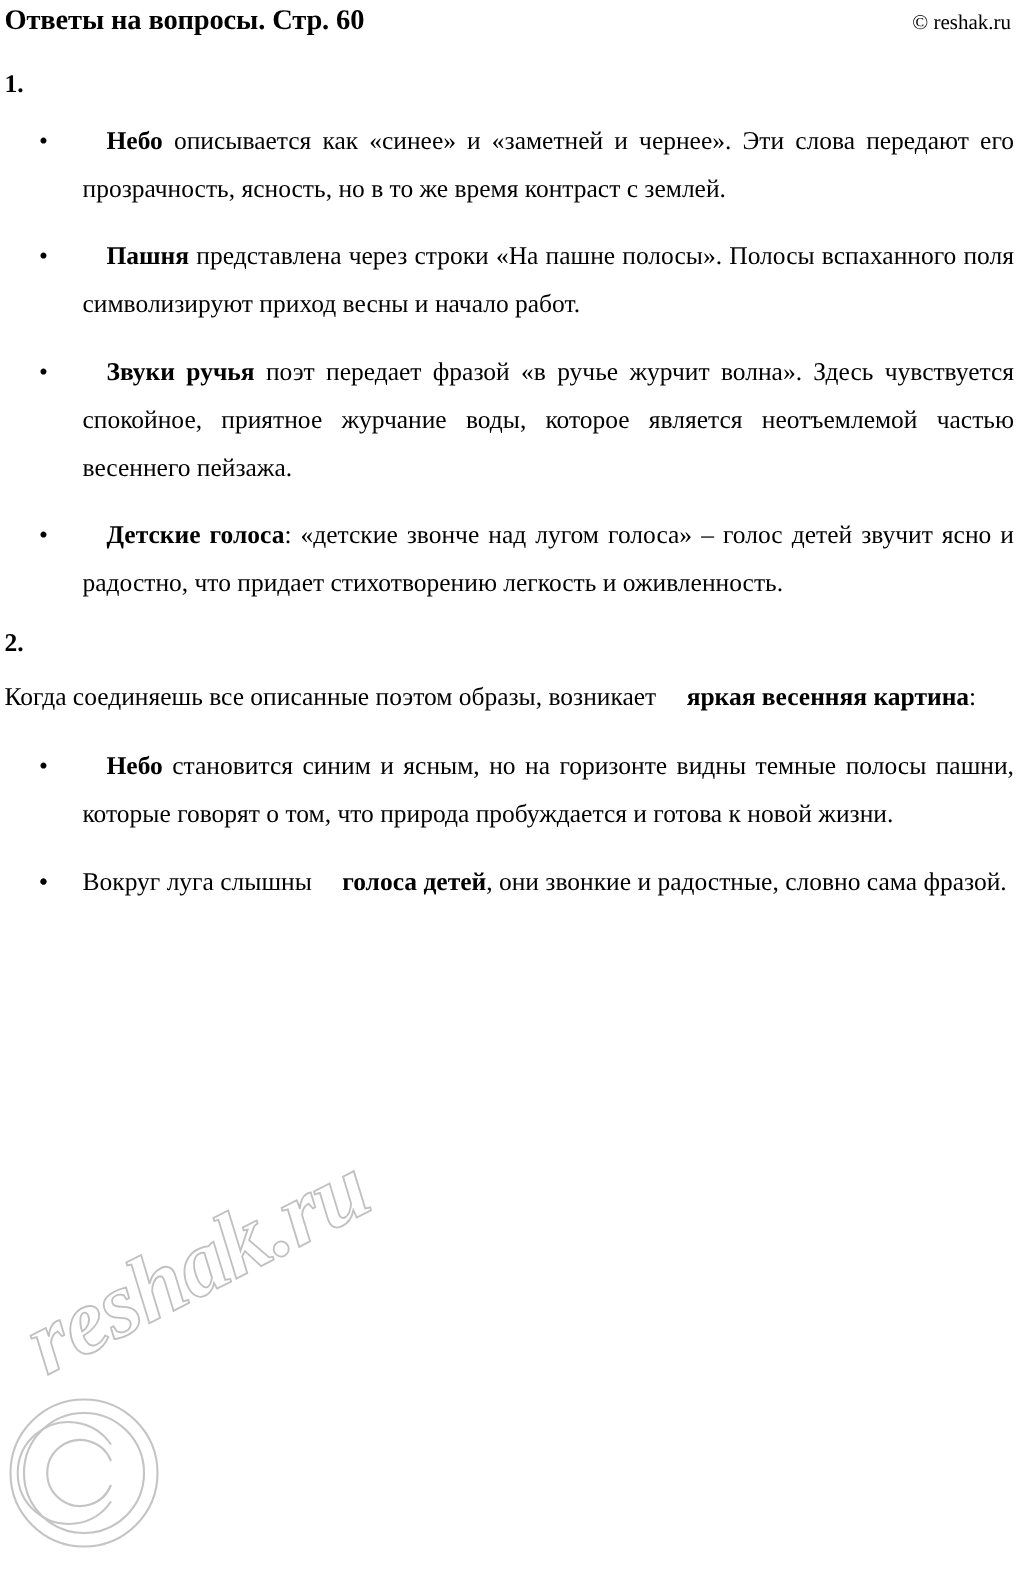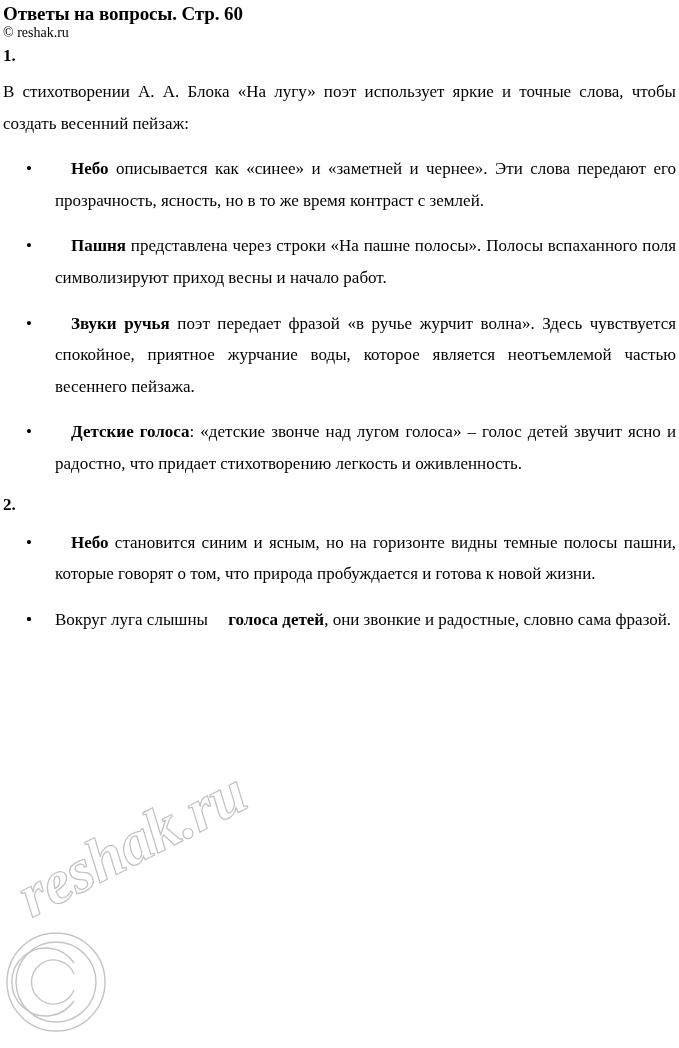--- a/index.html
+++ b/index.html
@@ -25,21 +25,20 @@
   }
 
   
   .header {
     position: relative;
     display: flex;
     align-items: baseline;
     justify-content: space-between;
     padding: 3px 3px 0 3px;
     height: 26px;
-    flex-direction: column;
   }
   .header-title {
     font-size: 19px;
     font-weight: bold;
     letter-spacing: -0.1px;
     white-space: nowrap;
   }
   .header-watermark {
     font-size: 14px;
     font-weight: normal;
@@ -146,21 +145,20 @@
 
 <div class="page">
 
   <div class="header">
     <div class="header-title">Ответы на вопросы. Стр. 60</div>
     <div class="header-watermark">© reshak.ru</div>
   </div>
 
   <div class="section-number" id="sec1-number">1.</div>
 
-  <p class="para" id="sec1-intro">В стихотворении А. А. Блока «На лугу» поэт использует яркие и точные слова, чтобы создать весенний пейзаж:</p>
 
   <ul class="bullets" id="sec1-bullets">
 
     <li class="bullet-item">
       <span class="bullet-marker">•</span>
       <b>Небо</b><span> описывается как «синее» и «заметней и чернее». Эти слова передают его прозрачность, ясность, но в то же время контраст с землей.</span>
     </li>
 
     <li class="bullet-item">
       <span class="bullet-marker">•</span>
@@ -174,20 +172,21 @@
 
     <li class="bullet-item">
       <span class="bullet-marker">•</span>
       <b>Детские голоса</b><span>: «детские звонче над лугом голоса» – голос детей звучит ясно и радостно, что придает стихотворению легкость и оживленность.</span>
     </li>
 
   </ul>
 
   <div class="section-number" id="sec2-number">2.</div>
 
+  <p class="para" id="sec2-intro"><span>Когда соединяешь все описанные поэтом образы, возникает </span><b>яркая весенняя картина</b><span>:</span></p>
 
   <ul class="bullets" id="sec2-bullets">
 
     <li class="bullet-item">
       <span class="bullet-marker">•</span>
       <b>Небо</b><span> становится синим и ясным, но на горизонте видны темные полосы пашни, которые говорят о том, что природа пробуждается и готова к новой жизни.</span>
     </li>
 
     <li class="bullet-item">
       <span class="bullet-marker">•</span>

